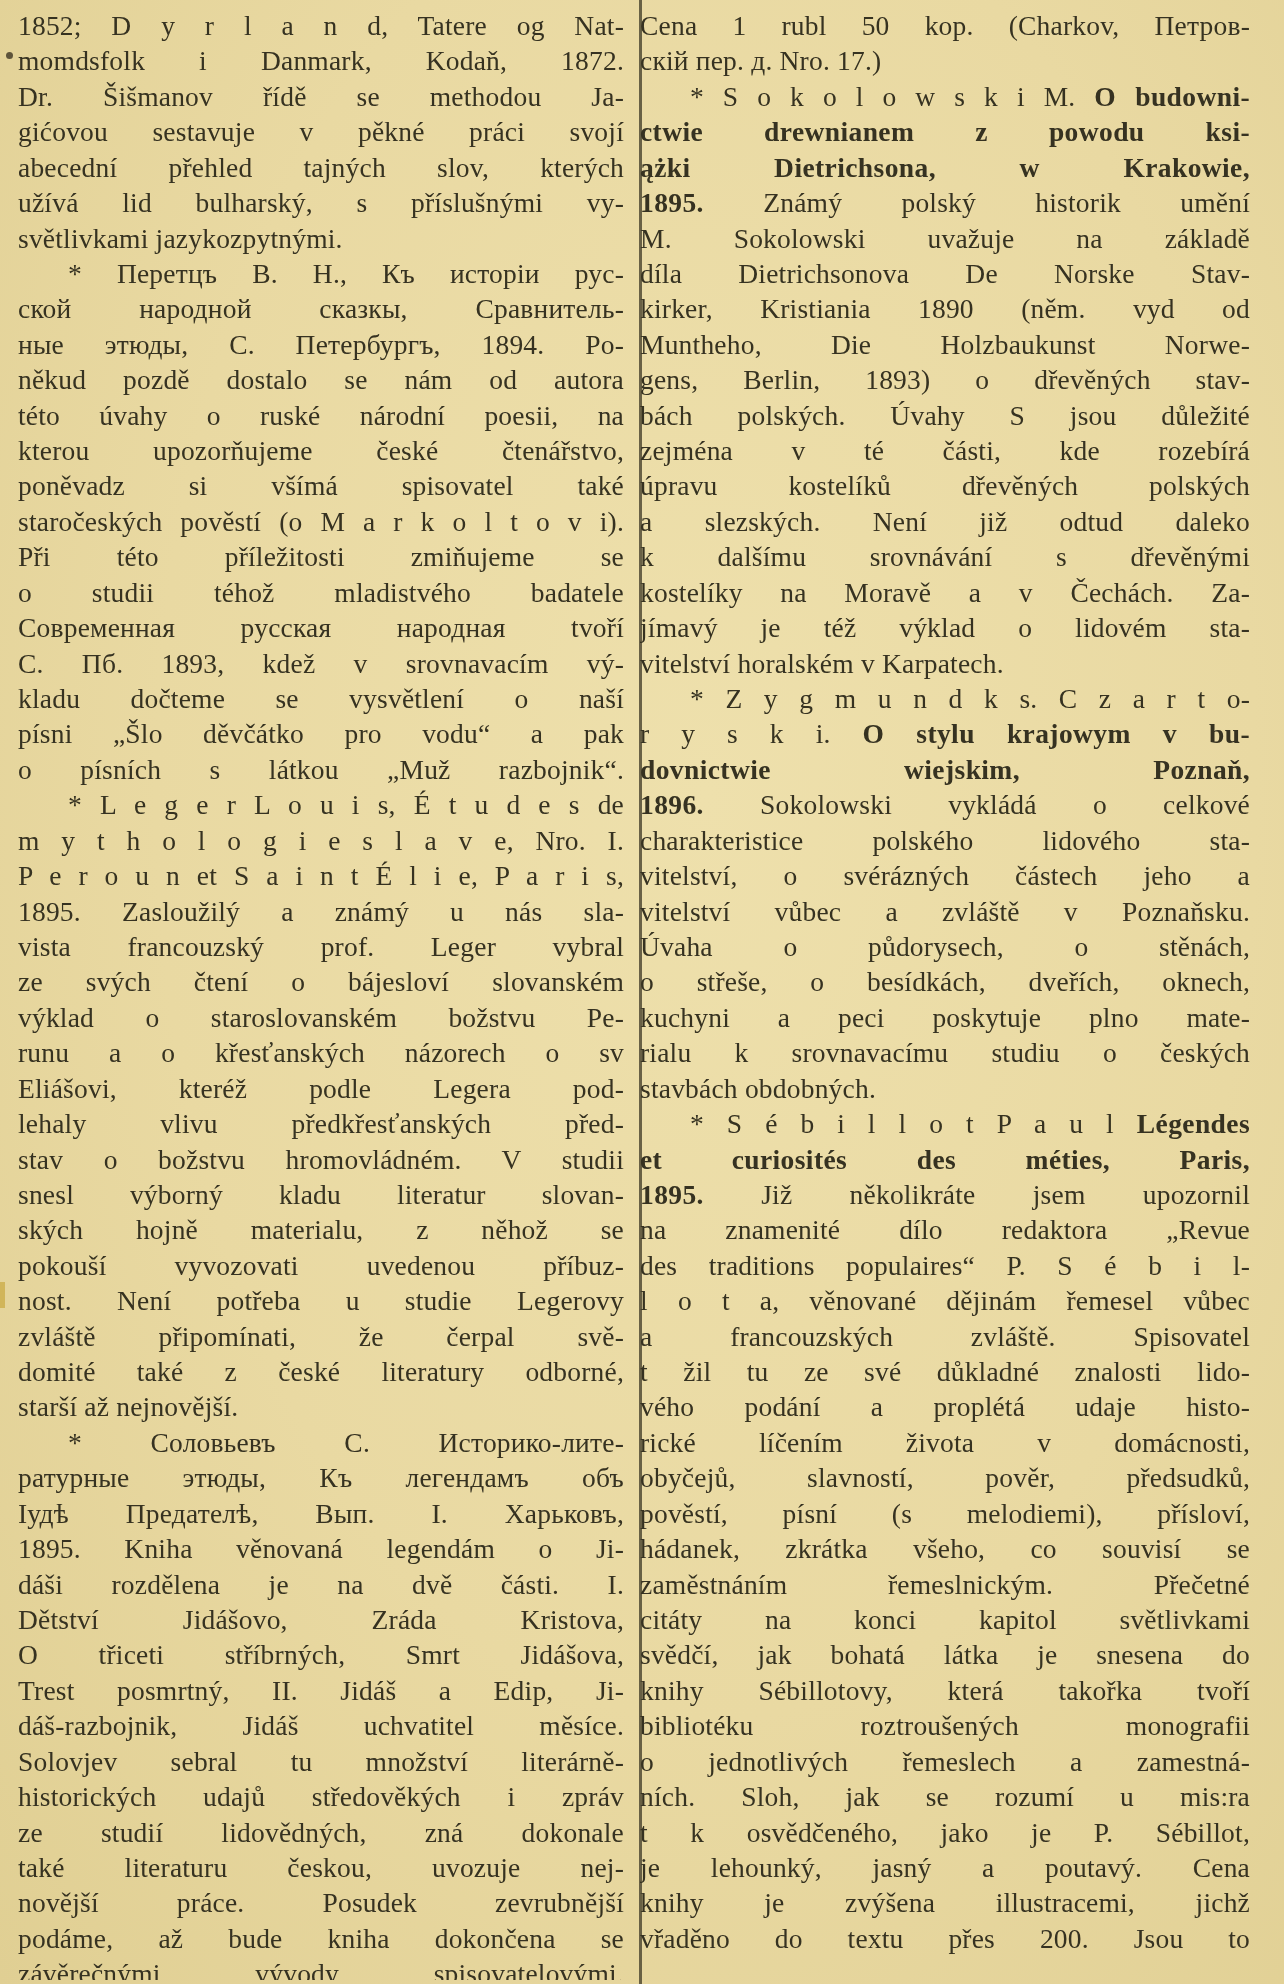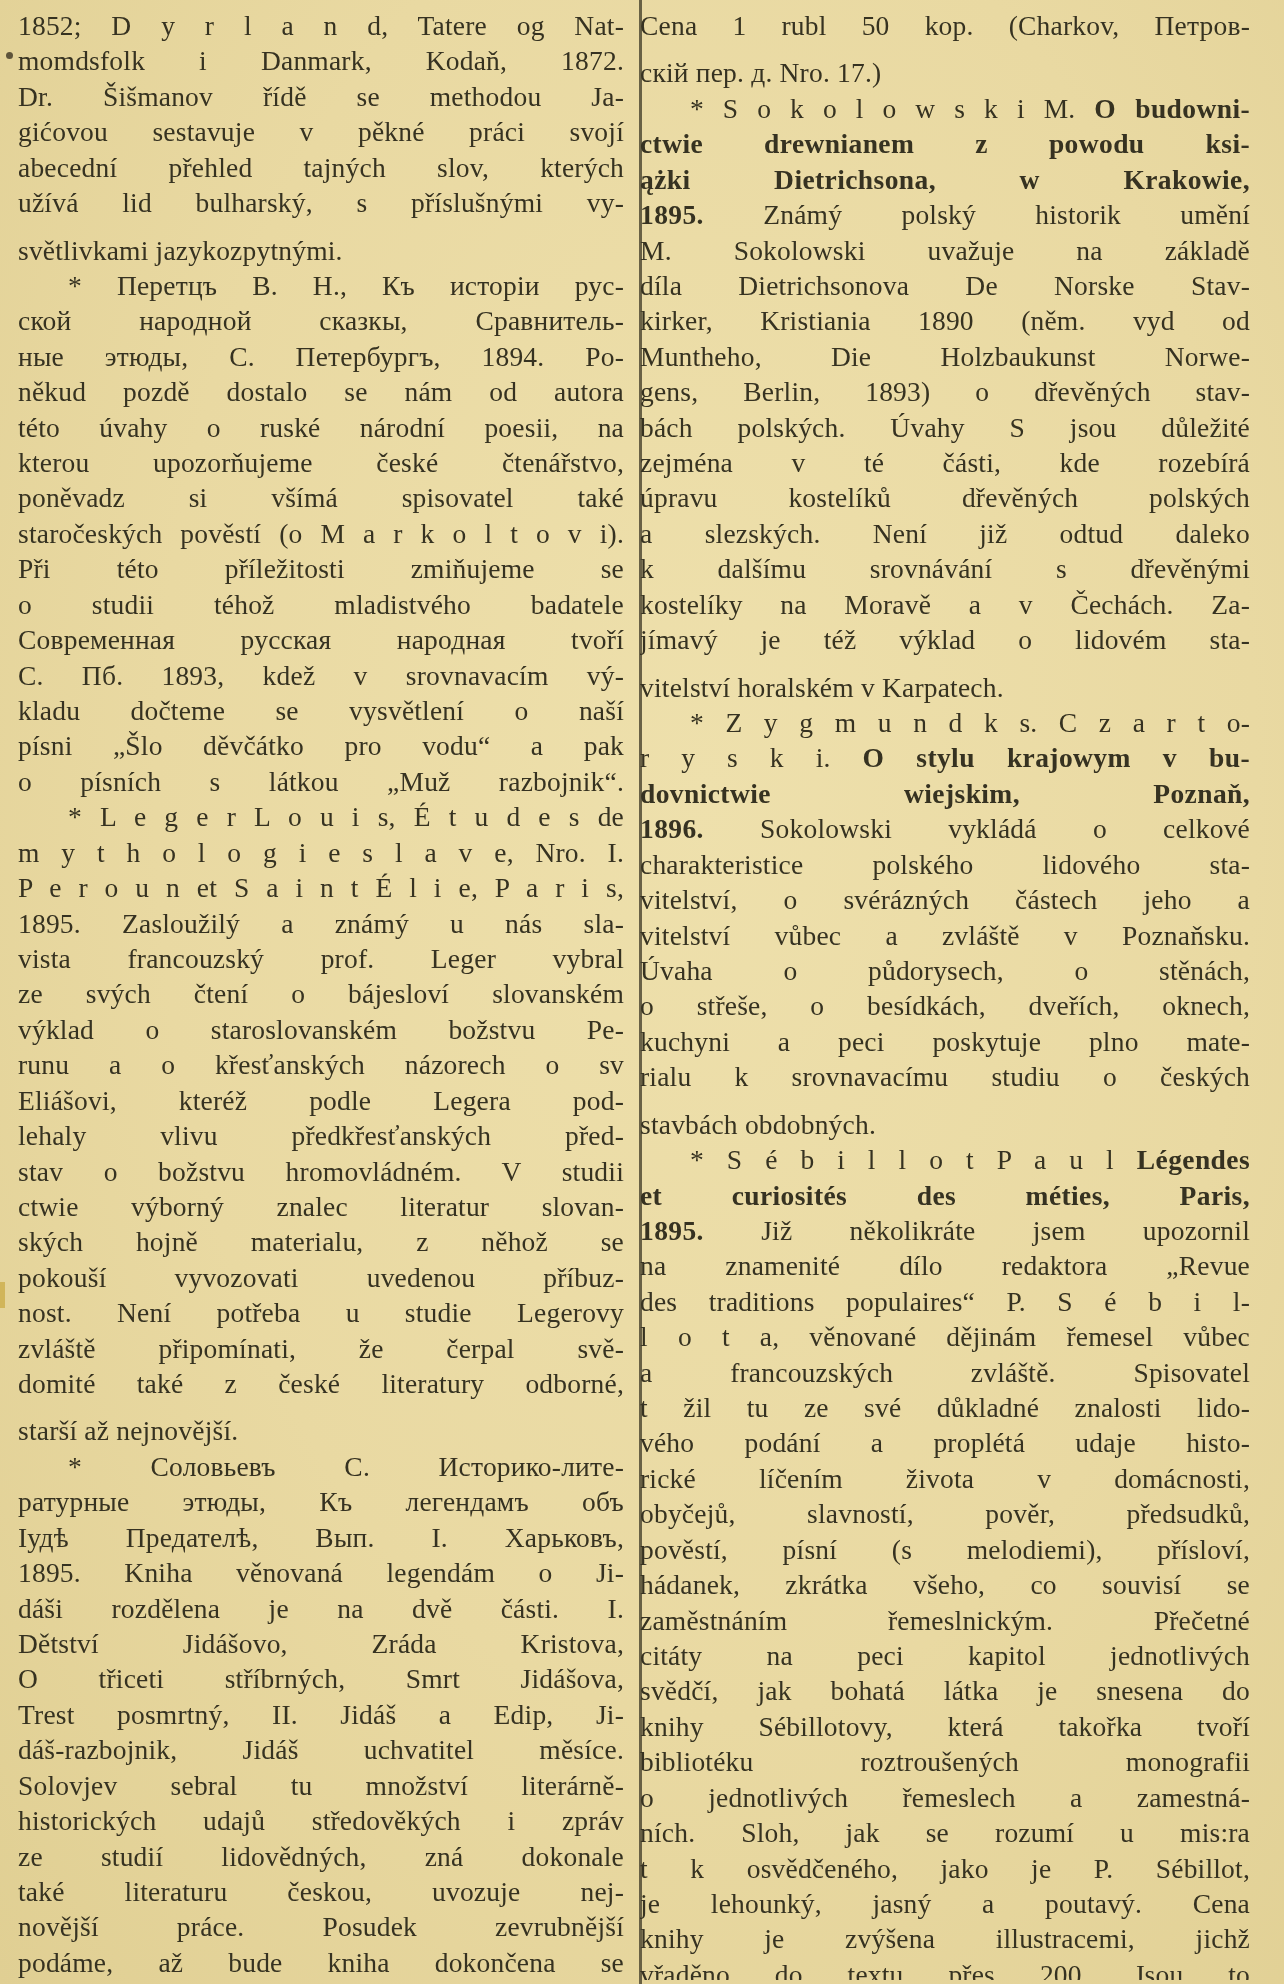--- a/index.html
+++ b/index.html
@@ -13,21 +13,21 @@
   .col{position:absolute;top:8px;height:1972px;overflow:hidden;}
   .col-left{left:18px;width:606px;}
   .col-right{left:640px;width:610px;}
   .divider{position:absolute;left:639px;top:0;width:3px;height:1984px;background:#4c4530;opacity:.82;}
   .line{
     height:35.43px;line-height:35.43px;font-size:27.5px;
     text-align:justify;text-align-last:justify;
     overflow:hidden;white-space:normal;
     letter-spacing:.2px;
   }
-  .line.end{text-align-last:left;margin-top:12px;}
+  .line.end{text-align-last:left;}
   .line.ind{padding-left:50px;}
   .b{font-weight:bold;letter-spacing:.4px;}
   .speck{position:absolute;left:6px;top:52px;width:7px;height:7px;border-radius:50%;background:#3c3523;opacity:.8;}
   .speck2{position:absolute;left:0px;top:1282px;width:5px;height:26px;background:#c9a83f;opacity:.7;}
 </style>
 </head>
 <body>
 
 <div class="page">
   <div class="speck"></div>
@@ -59,21 +59,21 @@
       <div class="line"><span>m y t h o l o g i e   s l a v e,   Nro.   I.</span></div>
       <div class="line"><span>P e r o u n  et  S a i n t  É l i e,  P a r i s,</span></div>
       <div class="line"><span>1895. Zasloužilý a známý u nás sla-</span></div>
       <div class="line"><span>vista francouzský prof. Leger vybral</span></div>
       <div class="line"><span>ze svých čtení o bájesloví slovanském</span></div>
       <div class="line"><span>výklad o staroslovanském božstvu Pe-</span></div>
       <div class="line"><span>runu a o křesťanských názorech o sv</span></div>
       <div class="line"><span>Eliášovi, kteréž podle Legera pod-</span></div>
       <div class="line"><span>lehaly vlivu předkřesťanských před-</span></div>
       <div class="line"><span>stav o božstvu hromovládném. V studii</span></div>
-      <div class="line"><span>ctwie výborný znalec literatur slovan-</span></div>
+      <div class="line"><span>snesl výborný kladu literatur slovan-</span></div>
       <div class="line"><span>ských hojně materialu, z něhož se</span></div>
       <div class="line"><span>pokouší vyvozovati uvedenou příbuz-</span></div>
       <div class="line"><span>nost. Není potřeba u studie Legerovy</span></div>
       <div class="line"><span>zvláště připomínati, že čerpal svě-</span></div>
       <div class="line"><span>domité také z české literatury odborné,</span></div>
       <div class="line end"><span>starší až nejnovější.</span></div>
       <div class="line ind"><span>* Соловьевъ С. Историко-лите-</span></div>
       <div class="line"><span>ратурные этюды, Къ легендамъ объ</span></div>
       <div class="line"><span>Іудѣ Предателѣ, Вып. I. Харьковъ,</span></div>
       <div class="line"><span>1895. Kniha věnovaná legendám o Ji-</span></div>
@@ -130,21 +130,21 @@
       <div class="line"><span>des traditions populaires“ P. S é b i l-</span></div>
       <div class="line"><span>l o t a, věnované dějinám řemesel vůbec</span></div>
       <div class="line"><span>a francouzských zvláště. Spisovatel</span></div>
       <div class="line"><span>t žil tu ze své důkladné znalosti lido-</span></div>
       <div class="line"><span>vého podání a proplétá udaje histo-</span></div>
       <div class="line"><span>rické líčením života v domácnosti,</span></div>
       <div class="line"><span>obyčejů, slavností, pověr, předsudků,</span></div>
       <div class="line"><span>pověstí, písní (s melodiemi), přísloví,</span></div>
       <div class="line"><span>hádanek, zkrátka všeho, co souvisí se</span></div>
       <div class="line"><span>zaměstnáním řemeslnickým. Přečetné</span></div>
-      <div class="line"><span>citáty na peci kapitol jednotlivých</span></div>
+      <div class="line"><span>citáty na konci kapitol světlivkami</span></div>
       <div class="line"><span>svědčí, jak bohatá látka je snesena do</span></div>
       <div class="line"><span>knihy Sébillotovy, která takořka tvoří</span></div>
       <div class="line"><span>bibliotéku roztroušených monografii</span></div>
       <div class="line"><span>o jednotlivých řemeslech a zamestná-</span></div>
       <div class="line"><span>ních. Sloh, jak se rozumí u mis:ra</span></div>
       <div class="line"><span>t k osvědčeného, jako je P. Sébillot,</span></div>
       <div class="line"><span>je lehounký, jasný a poutavý. Cena</span></div>
       <div class="line"><span>knihy je zvýšena illustracemi, jichž</span></div>
       <div class="line"><span>vřaděno do textu přes 200. Jsou to</span></div>
     </div>

